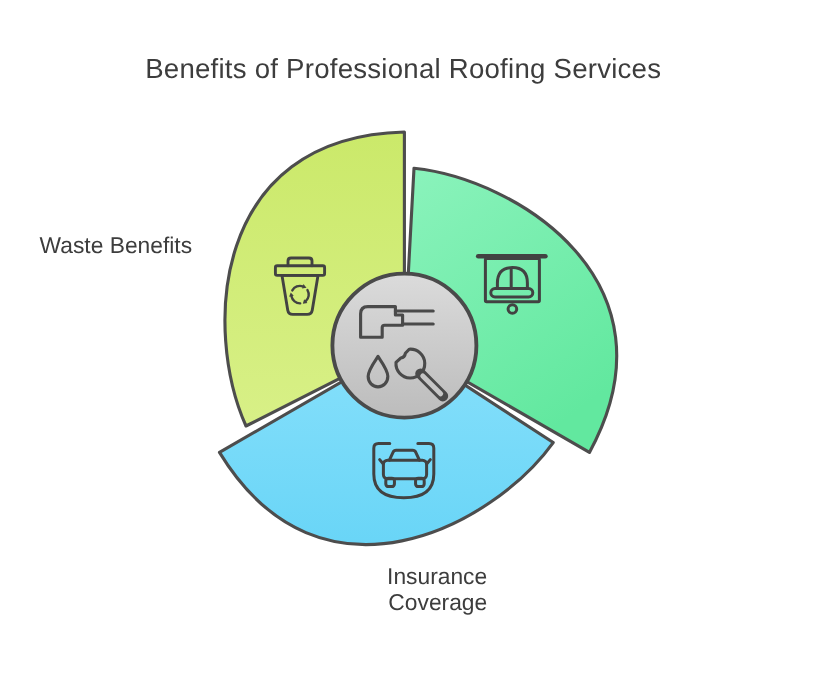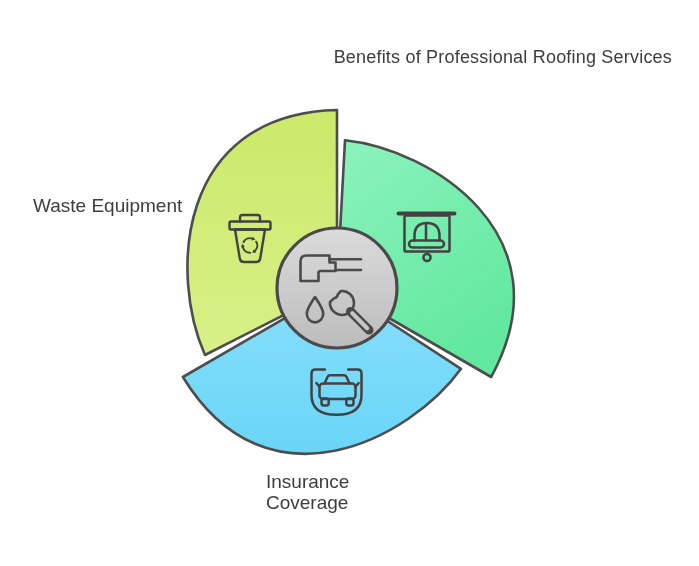--- a/index.html
+++ b/index.html
@@ -6,35 +6,35 @@
   .canvas{
     position:relative;
     width:699px;height:566px;
     background:#ffffff;
     overflow:hidden;
     font-family:"Liberation Sans", sans-serif;
   }
   .canvas svg{position:absolute;left:0;top:0;}
   .title{
     position:absolute;left:0;top:45px;width:672px;
-    text-align:right;
-    font-size:18px;line-height:24px;
+    text-align:center;
+    font-size:23px;line-height:24px;
     color:#3d3d3d;letter-spacing:.2px;
   }
   .seg-label{
     position:absolute;
     font-size:19px;line-height:21px;
     color:#3d3d3d;
     white-space:nowrap;
   }
   .label-waste{left:33px;top:195px;}
   .label-safety{left:505px;top:195px;}
   .label-insurance{
     left:266px;top:471px;width:140px;
-    text-align:left;white-space:normal;
+    text-align:right;white-space:normal;
   }
 </style>
 </head>
 <body>
 
 <div class="canvas">
 
   <svg width="699" height="566" viewBox="0 0 699 566">
     <defs>
       <linearGradient id="gLime" x1="0" y1="0" x2="0" y2="1">
@@ -108,18 +108,18 @@
       <g>
         <path d="M 330 302 A 12 12 0 1 0 341 291 L 337.8 294.4 A 4.6 4.6 0 0 1 333.9 298.4 Z"></path>
         <path d="M 350.5 311.5 L 369 330" stroke-width="9"></path>
         <path d="M 352.3 313.3 L 367.2 328.2" stroke="#c6c6c6" stroke-width="4.2"></path>
       </g>
     </g>
   </svg>
 
   <div class="title">Benefits of Professional Roofing Services</div>
 
-  <div class="seg-label label-waste">Waste Equipment</div>
+  <div class="seg-label label-waste">Waste Benefits</div>
 
 
   <div class="seg-label label-insurance">Insurance Coverage</div>
 
 </div>
 
 </body></html>

